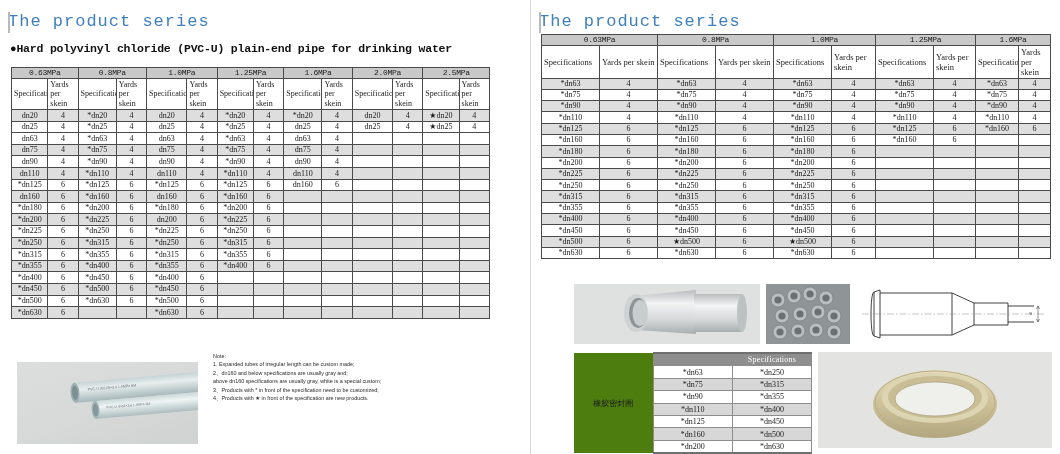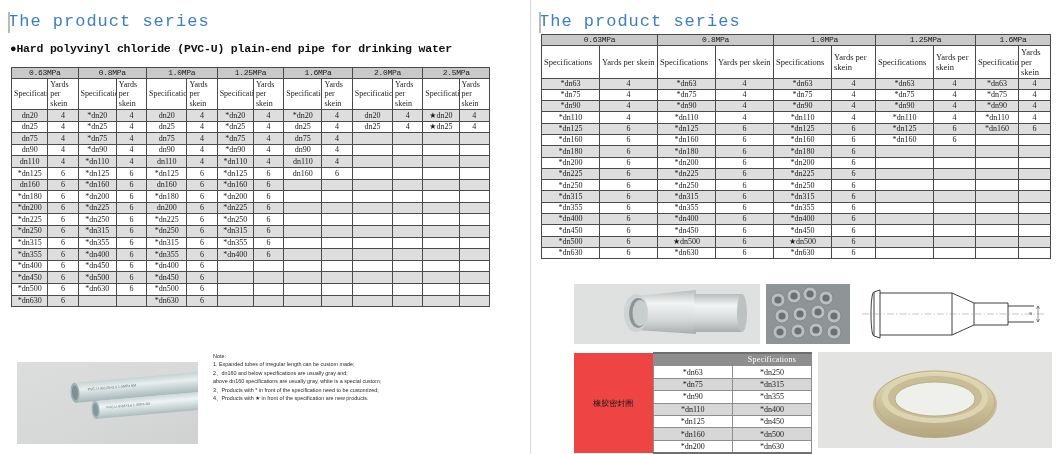--- a/index.html
+++ b/index.html
@@ -62,21 +62,21 @@
   .draw-photo{left:856px;top:284px;width:196px;height:60px;background:#ffffff;}
   .ring-photo{left:818px;top:352px;width:234px;height:96px;background:#e2e3e1;}
 
   
   #tbl-seal{position:absolute;left:574px;top:352px;border-collapse:collapse;
       width:238px;table-layout:fixed;font-family:"Liberation Serif",serif;}
   #tbl-seal td{border:1px solid #8d8d8d;font-size:8px;height:11.4px;
       text-align:center;color:#1c1c1c;padding:0;line-height:11px;}
   #tbl-seal td.hdr{background:#8e8e8e;color:#ffffff;font-size:8px;
       letter-spacing:.2px;}
-  #tbl-seal td.label{background:#ef4444;font-family:Liberation Serif, serif;
+  #tbl-seal td.label{background:#4d7c0f;font-family:Liberation Serif, serif;
       font-size:8px;color:#1c1c1c;border:none;}
   #tbl-seal tr.band td{background:#d7d7d7;}
   #tbl-seal .topline{border-top:2px solid #6f6f6f;}
   #tbl-seal .botline{border-bottom:2px solid #6f6f6f;}
 </style>
 </head>
 <body>
 
 <div class="page">
 
@@ -154,20 +154,36 @@
             <td>dn25</td>
             <td>4</td>
             <td>*dn25</td>
             <td>4</td>
             <td>dn25</td>
             <td>4</td>
             <td>dn25</td>
             <td>4</td>
             <td><span class="star">★</span>dn25</td>
             <td>4</td>
+          </tr>
+          <tr>
+            <td>dn63</td>
+            <td>4</td>
+            <td>*dn63</td>
+            <td>4</td>
+            <td>dn63</td>
+            <td>4</td>
+            <td>*dn63</td>
+            <td>4</td>
+            <td>dn63</td>
+            <td>4</td>
+            <td></td>
+            <td></td>
+            <td></td>
+            <td></td>
           </tr>
           <tr class="band">
             <td>dn75</td>
             <td>4</td>
             <td>*dn75</td>
             <td>4</td>
             <td>dn75</td>
             <td>4</td>
             <td>*dn75</td>
             <td>4</td>

